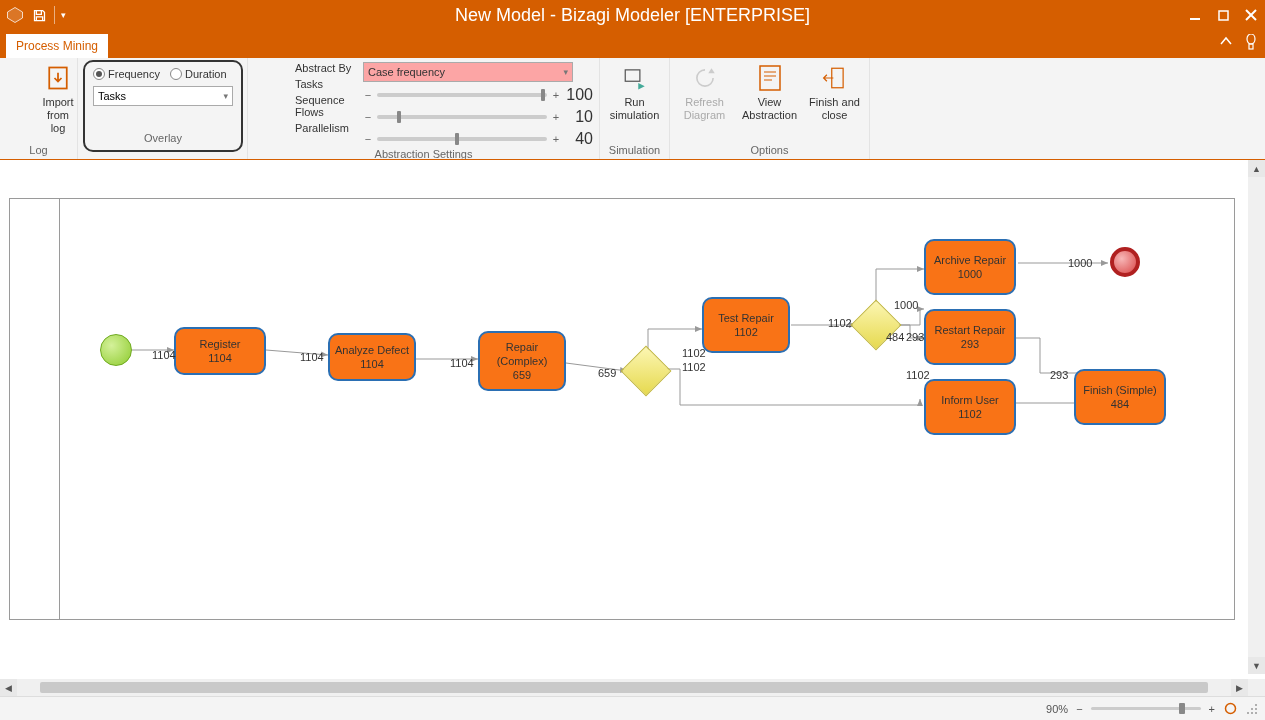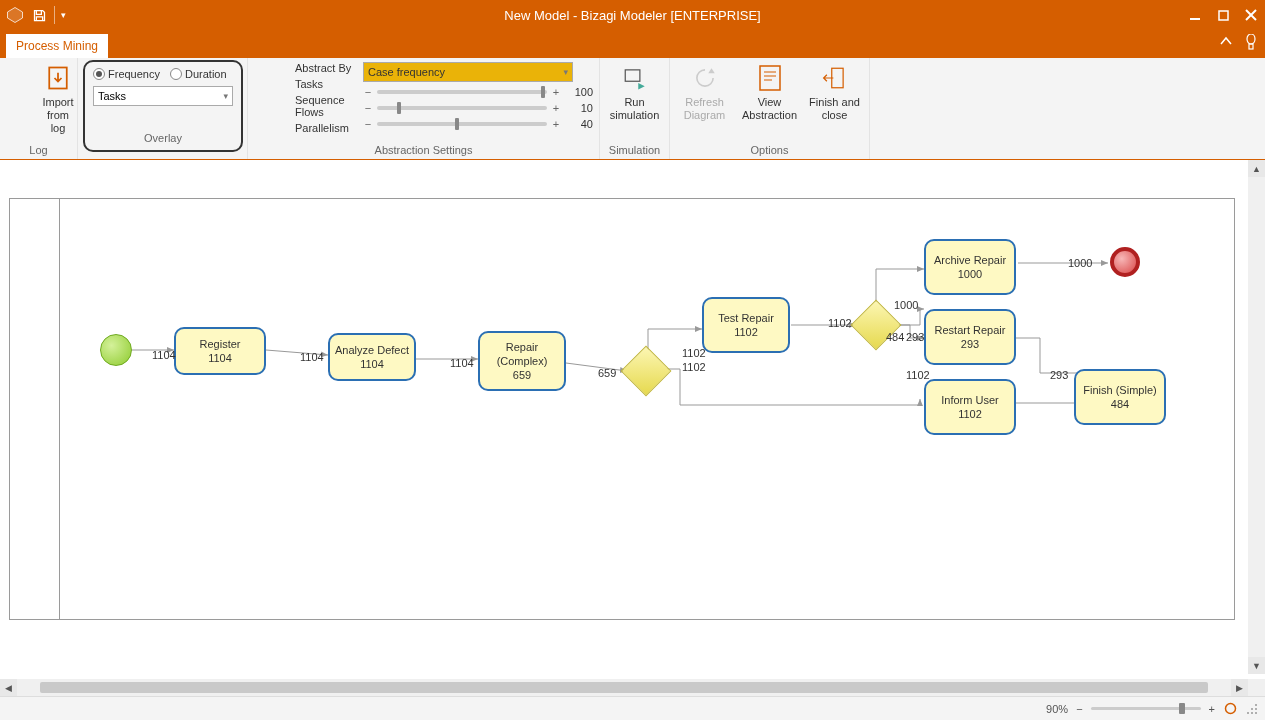--- a/index.html
+++ b/index.html
@@ -4,21 +4,21 @@
 <style>
   * { box-sizing: border-box; margin: 0; padding: 0; font-family: "Segoe UI", Tahoma, sans-serif; }
   body { width: 1265px; height: 720px; background: #fff; overflow: hidden; position: relative; }
 
   
   .title-bar { height: 30px; background: #d55e00; display: flex; align-items: center; color: #fff; position: relative; }
   .qat { display: flex; align-items: center; gap: 6px; padding-left: 6px; }
   .qat-icon { width: 18px; height: 18px; display:flex; align-items:center; justify-content:center; }
   .qat-sep { width:1px; height:18px; background:rgba(255,255,255,0.5); }
   .qat-dd { font-size:9px; color:#fff; }
-  .title-text { position:absolute; left:50%; transform:translateX(-50%); font-size:13px; }
+  .title-text { position:absolute; left:50%; transform:translateX(-50%); font-size:18px; }
   .win-controls { position:absolute; right:0; display:flex; }
   .win-btn { width:28px; height:30px; display:flex; align-items:center; justify-content:center; font-size:14px; color:#fff; }
 
   
   .tab-strip { height: 28px; background: #d55e00; display:flex; align-items:flex-end; position:relative; }
   .tab { background:#fff; color:#d55e00; font-size:12px; padding:4px 10px; border-top-left-radius:0; border-top-right-radius:0; margin-left:6px; height:24px; display:flex; align-items:center; }
   .strip-right { position:absolute; right:8px; top:4px; display:flex; gap:12px; color:#fff; }
 
   
   .ribbon { height: 102px; background:#f4f4f4; border-bottom:1px solid #d9d9d9; display:flex; position:relative; }
@@ -38,40 +38,40 @@
   .radio .dot { width:12px; height:12px; border:1px solid #888; border-radius:50%; position:relative; background:#fff;}
   .radio.selected .dot::after { content:""; position:absolute; inset:2px; background:#555; border-radius:50%; }
   .combo { width:140px; height:20px; border:1px solid #aaa; background:#fff; font-size:11px; display:flex; align-items:center; padding:0 4px; position:relative; }
   .combo::after { content:"▾"; position:absolute; right:4px; font-size:9px; color:#777; }
 
   
   .abs-body { display:flex; gap:10px; font-size:11px; color:#333; }
   .abs-labels { display:flex; flex-direction:column; gap:4px; padding-top:2px;margin-left:41px;}
   .abs-rows { display:flex; flex-direction:column; gap:4px; padding-top:2px;}
   .abs-row { display:flex; align-items:center; gap:4px; }
-  .abs-combo { width:210px; height:20px; border:1px solid #aaa; background:#eab308; font-size:11px; display:flex; align-items:center; padding:0 4px; position:relative;}
+  .abs-combo { width:210px; height:20px; border:1px solid #aaa; background:#fca5a5; font-size:11px; display:flex; align-items:center; padding:0 4px; position:relative;}
   .abs-combo::after { content:"▾"; position:absolute; right:4px; font-size:9px; color:#777; }
   .slider-track { width:170px; height:4px; background:#ccc; border-radius:2px; position:relative; }
   .slider-thumb { position:absolute; top:-4px; width:4px; height:12px; background:#888; border-radius:1px; }
   .slider-minus, .slider-plus { font-size:11px; color:#666; width:10px; text-align:center;}
-  .slider-val { width:28px; text-align:right; font-size:11px;}
+  .slider-val { width:28px; text-align:right; font-size:16px;}
 
   
   .canvas-wrap { position:absolute; top:160px; left:0; right:0; bottom:24px; background:#fff; }
   .vscrollbar { position:absolute; right:0; top:0; bottom:22px; width:17px; background:#f0f0f0; }
   .vscroll-btn { position:absolute; left:0; width:17px; height:17px; background:#e8e8e8; display:flex; align-items:center; justify-content:center; font-size:9px; color:#555;}
   .hscrollbar { position:absolute; left:0; right:17px; bottom:0; height:17px; background:#f0f0f0; }
   .hscroll-btn { position:absolute; top:0; width:17px; height:17px; background:#e8e8e8; display:flex; align-items:center; justify-content:center; font-size:9px; color:#555;}
   .hscroll-thumb { position:absolute; top:3px; height:11px; background:#c9c9c9; border-radius:2px;}
   .corner { position:absolute; right:0; bottom:0; width:17px; height:17px; background:#f0f0f0;}
 
   .diagram { position:absolute; left:9px; top:38px; width:1226px; height:422px; border:1px solid #9a9a9a; background:#fff; }
   .lane-sep { position:absolute; left:49px; top:0; bottom:0; width:1px; background:#9a9a9a; }
 
-  .task { position:absolute; border:2px solid #2b6fb3; background:#fef9c3; border-radius:10px; font-size:11px; color:#333; display:flex; flex-direction:column; align-items:center; justify-content:center; text-align:center; padding:4px; line-height:1.3;}
+  .task { position:absolute; border:2px solid #2b6fb3; background:#f97316; border-radius:10px; font-size:11px; color:#333; display:flex; flex-direction:column; align-items:center; justify-content:center; text-align:center; padding:4px; line-height:1.3;}
   .start-ev { position:absolute; width:32px; height:32px; border-radius:50%; background: radial-gradient(circle at 35% 35%, #d4f19a, #8ecb2e); border:1px solid #6faa20;}
   .end-ev { position:absolute; width:30px; height:30px; border-radius:50%; background: radial-gradient(circle at 35% 35%, #f7b7b7, #d94747); border:4px solid #b02020;}
   .gateway { position:absolute; width:36px; height:36px; background: linear-gradient(135deg,#fcf6b3,#e6d94e); border:1px solid #c2b63a; transform:rotate(45deg); }
   .flow-label { position:absolute; font-size:11px; color:#333; }
   .flow-line { stroke:#999; stroke-width:1; fill:none; }
   .flow-arrow { fill:#999; }
 
   
   .status-bar { position:absolute; left:0; right:0; bottom:0; height:24px; background:#f4f4f4; border-top:1px solid #ddd; display:flex; align-items:center; justify-content:flex-end; gap:8px; padding-right:6px; font-size:11px; color:#555;}
   .zoom-slider { width:110px; height:3px; background:#ccc; position:relative; border-radius:2px;}

